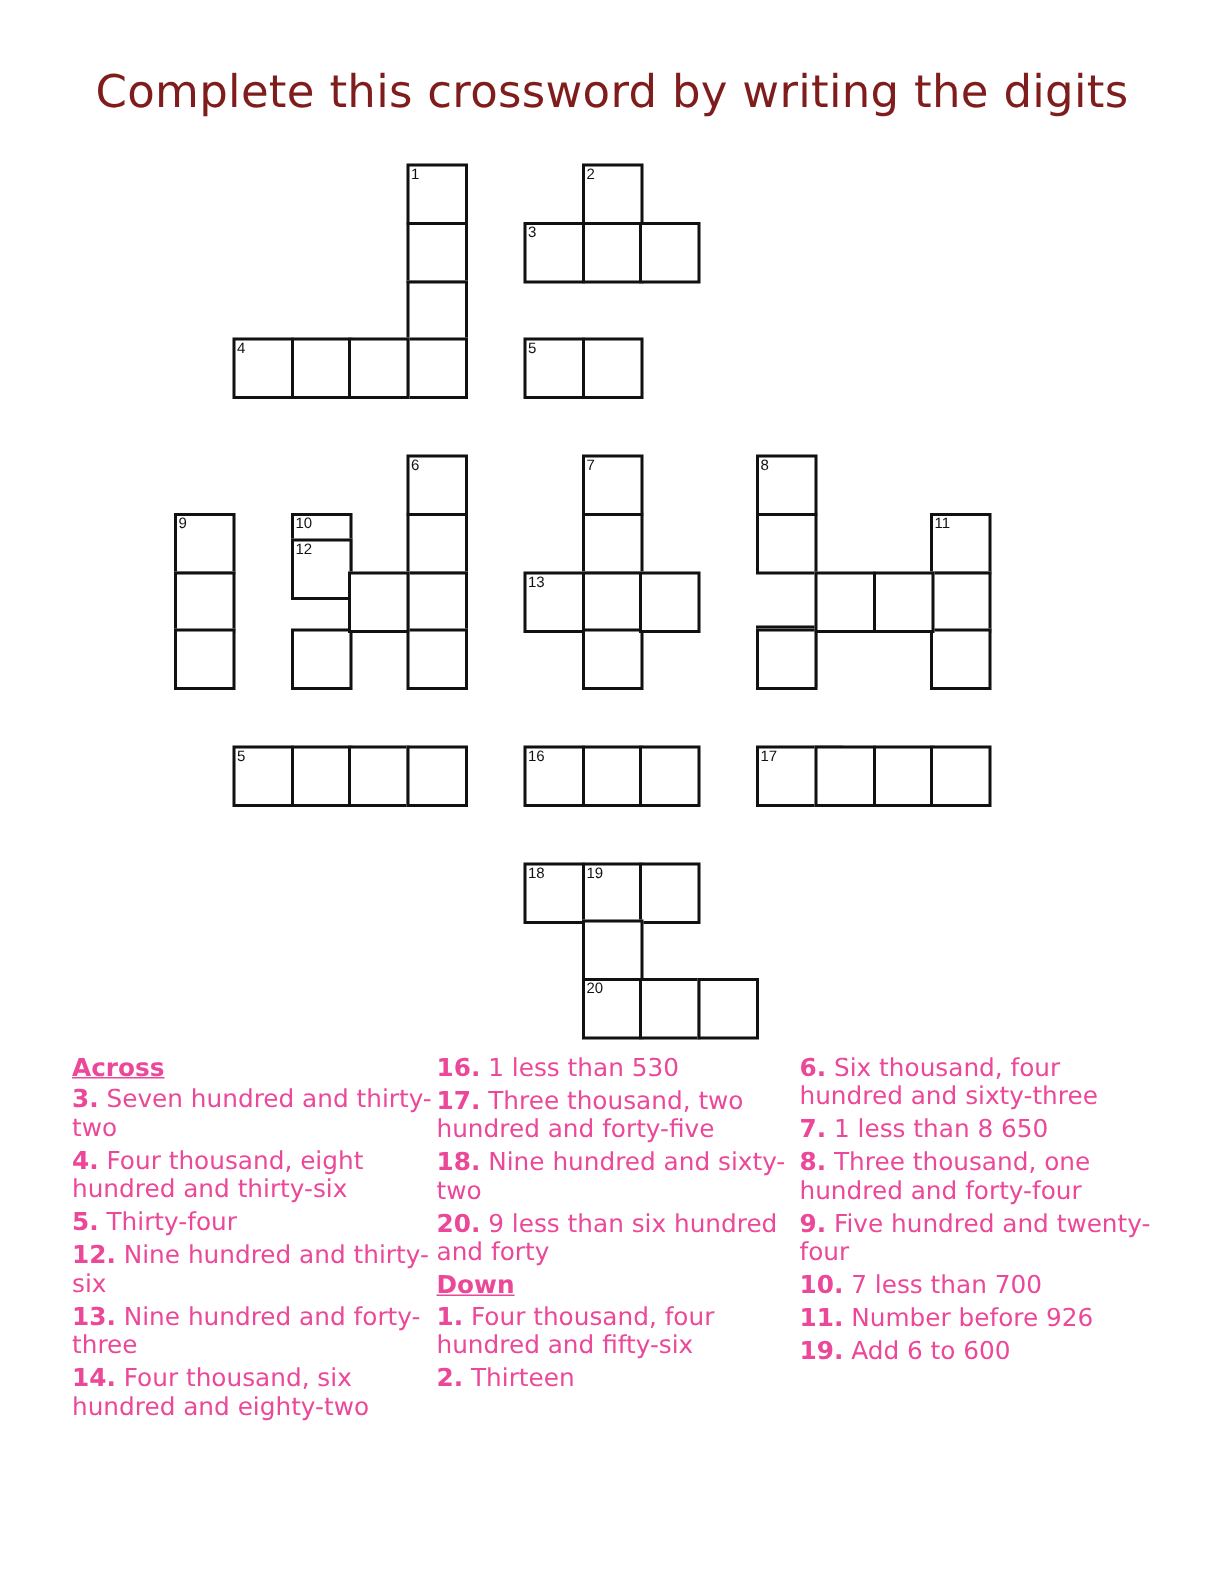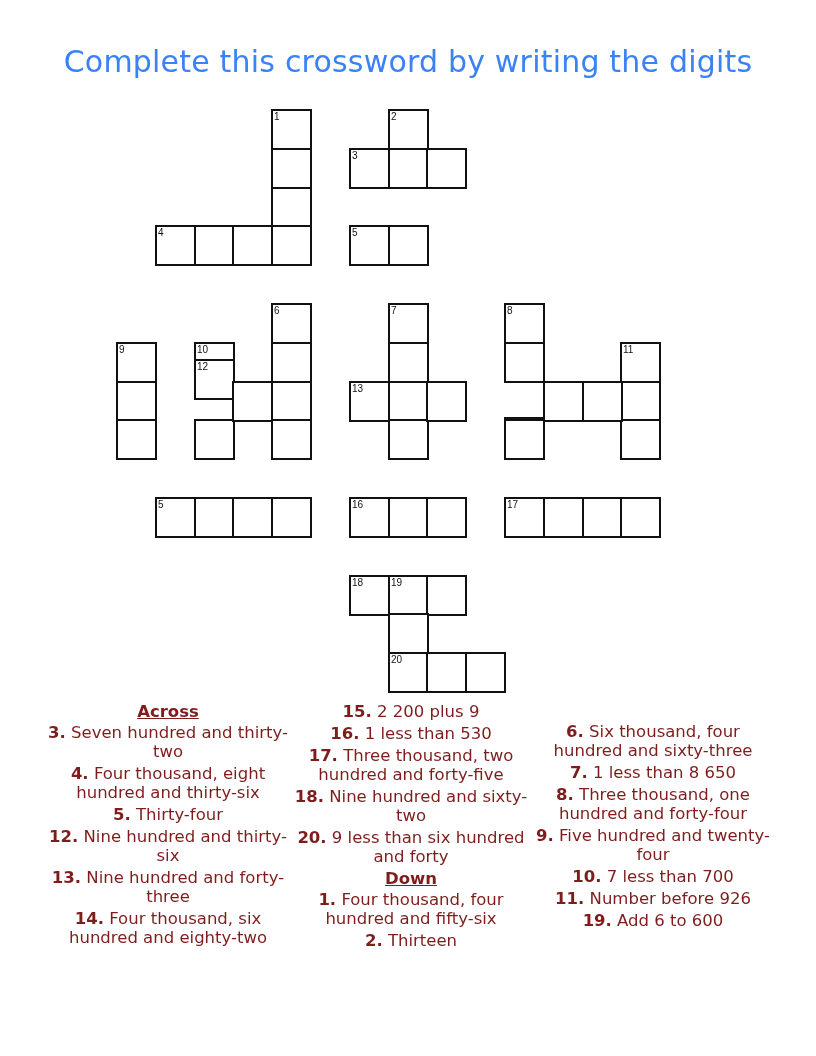--- a/index.html
+++ b/index.html
@@ -1,24 +1,24 @@
 <!DOCTYPE html>
 <html><head>
 <meta charset="utf-8">
 <style>
   html, body { margin:0; padding:0; background:#ffffff; }
   body { width:816px; height:1056px; position:relative; overflow:hidden; font-family:"DejaVu Sans", sans-serif; color:#111; }
-  .title { position:absolute; left:0; top:44px; width:816px; text-align:center; font-size:30px; color:#3b82f6; font-family:"DejaVu Sans", sans-serif; letter-spacing:0.2px; }
+  .title { position:absolute; left:0; top:44px; width:816px; text-align:center; font-size:30px; color:#7f1d1d; font-family:"DejaVu Sans", sans-serif; letter-spacing:0.2px; }
   .grid { position:absolute; left:0; top:0; width:816px; height:700px; }
   .cell { position:absolute; width:37px; height:37px; border:2px solid #111; background:#fff; box-sizing:content-box; margin-left:-1px; margin-top:-1px; }
   .cell .num { position:absolute; left:1px; top:0px; font-size:10px; line-height:12px; color:#111; font-family:"Liberation Sans", sans-serif; }
-  .clues { position:absolute; top:702px; font-size:16.5px; line-height:19px; font-family:"DejaVu Sans", sans-serif; color:#7f1d1d;text-align:center; }
+  .clues { position:absolute; top:702px; font-size:16.5px; line-height:19px; font-family:"DejaVu Sans", sans-serif; color:#ec4899; }
   .col1 { left:48px; width:240px; }
   .col2 { left:291px; width:240px; }
-  .col3 { left:533px; width:240px;margin-top:20px; }
+  .col3 { left:533px; width:240px; }
   .clue { margin-bottom:3px; }
   .clue b { font-weight:bold; }
   .heading { font-weight:bold; text-decoration:underline; margin-bottom:2px; }
 </style>
 </head>
 <body>
 
 <div class="title">Complete this crossword by writing the digits</div>
 
 <div class="grid" id="grid">
@@ -125,21 +125,20 @@
   <div class="heading">Across</div>
   <div class="clue"><b>3.</b> <span>Seven hundred and thirty-two</span></div>
   <div class="clue"><b>4.</b> <span>Four thousand, eight hundred and thirty-six</span></div>
   <div class="clue"><b>5.</b> <span>Thirty-four</span></div>
   <div class="clue"><b>12.</b> <span>Nine hundred and thirty-six</span></div>
   <div class="clue"><b>13.</b> <span>Nine hundred and forty-three</span></div>
   <div class="clue"><b>14.</b> <span>Four thousand, six hundred and eighty-two</span></div>
 </div>
 
 <div class="clues col2">
-  <div class="clue"><b>15.</b> <span>2 200 plus 9</span></div>
   <div class="clue"><b>16.</b> <span>1 less than 530</span></div>
   <div class="clue"><b>17.</b> <span>Three thousand, two hundred and forty-five</span></div>
   <div class="clue"><b>18.</b> <span>Nine hundred and sixty-two</span></div>
   <div class="clue"><b>20.</b> <span>9 less than six hundred and forty</span></div>
   <div class="heading">Down</div>
   <div class="clue"><b>1.</b> <span>Four thousand, four hundred and fifty-six</span></div>
   <div class="clue"><b>2.</b> <span>Thirteen</span></div>
 </div>
 
 <div class="clues col3">

